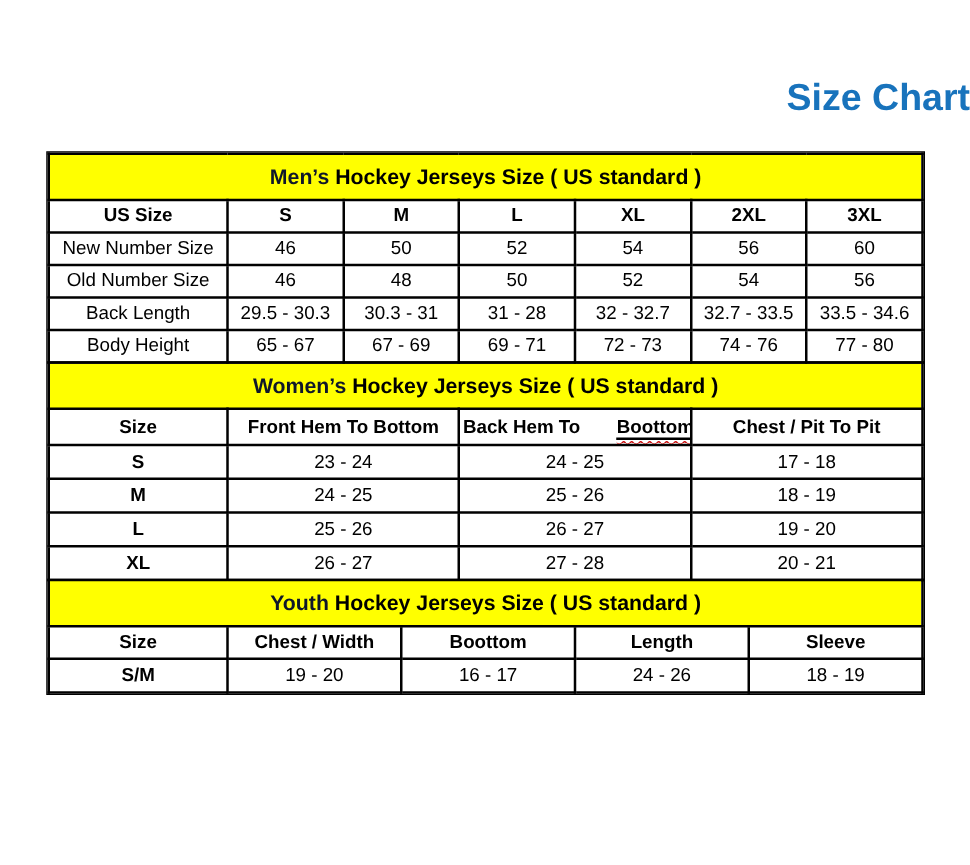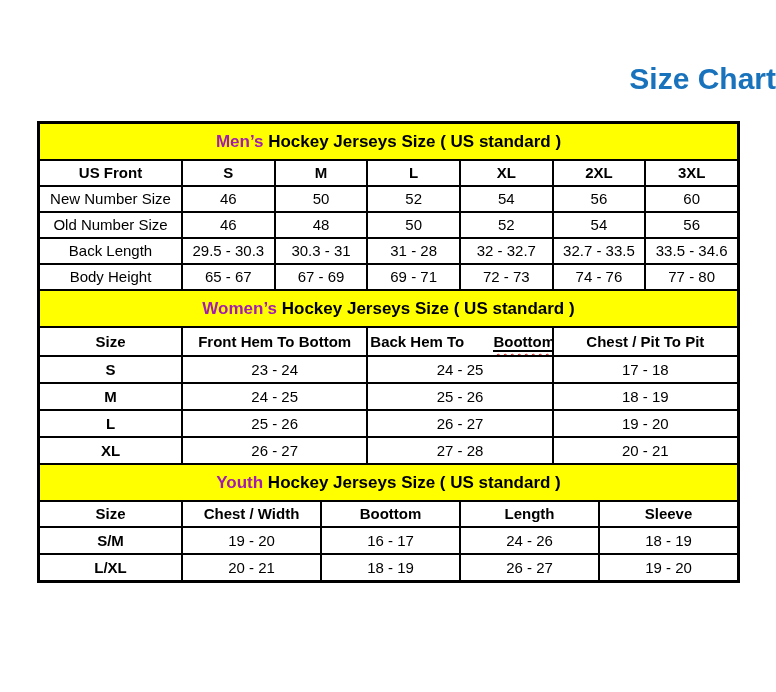--- a/index.html
+++ b/index.html
@@ -50,21 +50,21 @@
     overflow: hidden;
     white-space: nowrap;
   }
   col.label-col { width: 143px; }
   .band-cell {
     background: #ffff00;
     height: 35px;
     font-size: 17px;
     font-weight: bold;
   }
-  .band-highlight { color: #a21caf; }
+  .band-highlight { color: #0f172a; }
   .hdr { font-weight: bold; height: 24px; }
   .hdr-tall { height: 27px; }
   .row-cell { height: 24px; }
   .row-cell-w { height: 25px; }
   .row-label-bold { font-weight: bold; }
   .misspelled {
     border-bottom: 2px solid #000;
     text-decoration: underline wavy #cc1111;
     text-decoration-thickness: 1px;
     text-underline-offset: 6px;
@@ -88,21 +88,21 @@
           <col>
           <col>
           <col>
           <col>
       </colgroup>
       <tbody>
           <tr>
         <td class="band-cell" colspan="7"><span class="band-highlight">Men’s</span> <span>Hockey Jerseys Size ( US standard )</span></td>
       </tr>
       <tr>
-        <td class="hdr">US Front</td>
+        <td class="hdr">US Size</td>
         <td class="hdr">S</td>
         <td class="hdr">M</td>
         <td class="hdr">L</td>
         <td class="hdr">XL</td>
         <td class="hdr">2XL</td>
         <td class="hdr">3XL</td>
       </tr>
       <tr>
         <td class="row-cell">New Number Size</td>
         <td class="row-cell">46</td>
@@ -205,24 +205,17 @@
         <td class="hdr">Length</td>
         <td class="hdr">Sleeve</td>
       </tr>
       <tr>
         <td class="row-cell-w row-label-bold">S/M</td>
         <td class="row-cell-w">19 - 20</td>
         <td class="row-cell-w">16 - 17</td>
         <td class="row-cell-w">24 - 26</td>
         <td class="row-cell-w">18 - 19</td>
       </tr>
-      <tr>
-        <td class="row-cell-w row-label-bold">L/XL</td>
-        <td class="row-cell-w">20 - 21</td>
-        <td class="row-cell-w">18 - 19</td>
-        <td class="row-cell-w">26 - 27</td>
-        <td class="row-cell-w">19 - 20</td>
-      </tr>
     </tbody>
       </table>
 
   </div>
 </div>
 
 </body></html>

